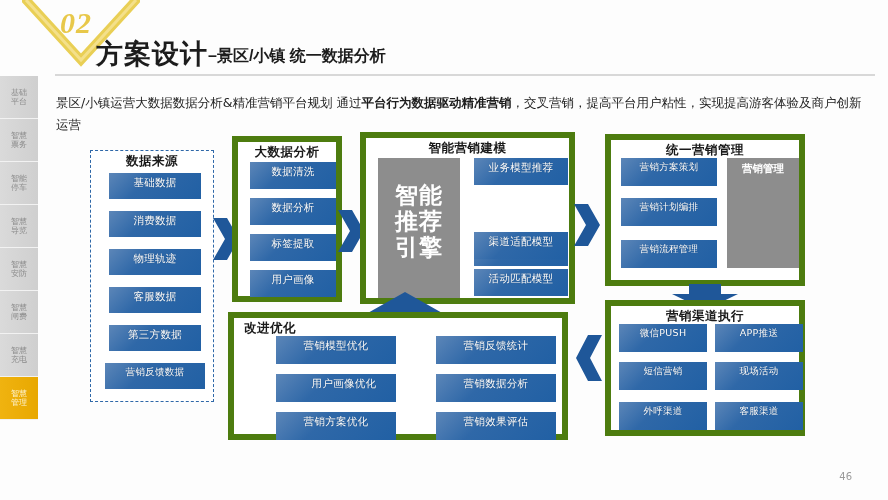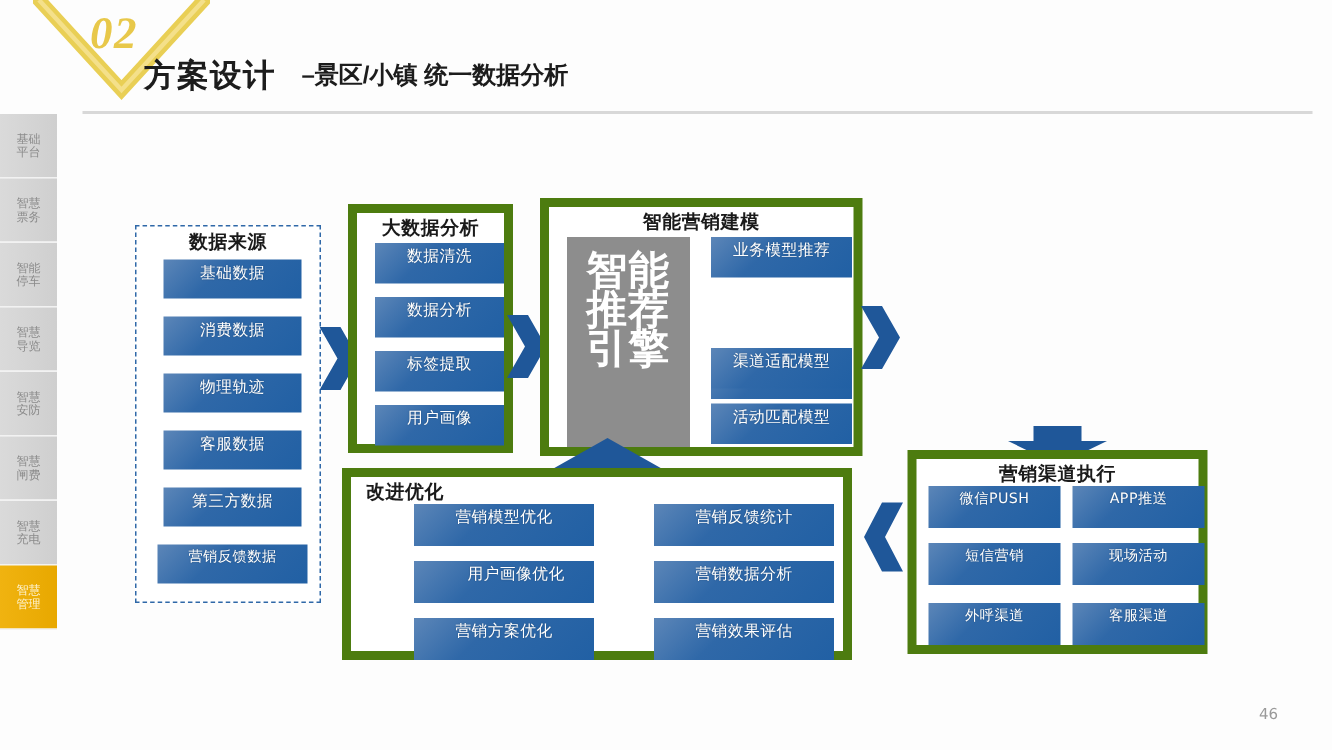--- a/index.html
+++ b/index.html
@@ -18,25 +18,25 @@
   #badge-wrap { position:absolute; left:22px; top:-2px; width:118px; height:76px; }
   #chevron { position:absolute; left:0; top:0; width:118px; height:72px; }
   #badge-num {
     position:absolute; left:38px; top:8px;
     font-size:30px; font-weight:bold; font-style:italic;
     color:#e8c84a; letter-spacing:1px;
     font-family:"Liberation Serif", serif;
   }
   #title-row { position:absolute; left:96px; top:36px; white-space:nowrap; }
   #title-main {
-    font-size:21px; font-weight:bold; color:#1c1c1c;
+    font-size:27px; font-weight:bold; color:#1c1c1c;
     letter-spacing:1px; font-family:"DejaVu Sans","Liberation Sans",sans-serif;
   }
   #title-sub {
-    font-size:16px; font-weight:bold; color:#1c1c1c; margin-left:17px;
+    font-size:16px; font-weight:bold; color:#1c1c1c; margin-left:0;
     vertical-align:2px;
   }
   #title-rule {
     position:absolute; left:55px; top:74px; width:820px; height:2px;
     background:#d8d8d8;
   }
 
   
   #sidebar { position:absolute; left:0; top:76px; width:38px; height:350px; }
   .side-item {
@@ -90,23 +90,23 @@
   .gchip {
     position:absolute; background:#8d8d8d; color:#ffffff;
     font-weight:bold; display:flex; align-items:flex-start;
     justify-content:center; padding-top:4px;
     font-size:10.5px; font-family:"DejaVu Sans","Liberation Sans",sans-serif;
   }
   #engine-box {
     position:absolute;
     background:#8d8d8d;
     color:#ffffff; font-weight:bold;
-    font-size:27px; line-height:26px; letter-spacing:1px;
+    font-size:23px; line-height:26px; letter-spacing:1px;
     display:flex; align-items:flex-start; justify-content:center;
-    padding:10px 6px 0 6px; text-align:center;
+    padding:24px 6px 0 6px; text-align:center;
     font-family:"DejaVu Sans","Liberation Sans",sans-serif;
   }
 
   
   #src-panel {
     border:1.5px dashed #2f68a8;
     background:#ffffff;
   }
   .solid-panel { border:6px solid #4d7c0f; background:#ffffff; }
 
@@ -183,20 +183,23 @@
         </div>
     </div>
     <div class="side-item active">
       <div>
           <span>智慧</span>
           <span>管理</span>
         </div>
     </div>
   </div>
 
+  <div id="intro">
+    <span>景区/小镇运营大数据数据分析&amp;精准营销平台规划 通过</span><b>平台行为数据驱动精准营销</b><span>，交叉营销，提高平台用户粘性，实现提高游客体验及商户创新运营</span>
+  </div>
 
   <div id="src-panel" class="panel" style="left:90px; top:150px; width:124px; height:252px;">
     <div class="panel-title">数据来源</div>
     <div class="chip" style="left:18px; top:22px;  width:92px; height:26px;">基础数据</div>
     <div class="chip" style="left:18px; top:60px;  width:92px; height:26px;">消费数据</div>
     <div class="chip" style="left:18px; top:98px;  width:92px; height:26px;">物理轨迹</div>
     <div class="chip" style="left:18px; top:136px; width:92px; height:26px;">客服数据</div>
     <div class="chip" style="left:18px; top:174px; width:92px; height:26px;">第三方数据</div>
     <div class="chip small" style="left:14px; top:212px; width:100px; height:26px;">营销反馈数据</div>
   </div>
@@ -227,20 +230,27 @@
   </div>
 
   <svg class="arrow" style="left:366px; top:292px; width:78px; height:30px;" viewBox="0 0 78 30">
     <polygon points="39,0 78,22 56,22 56,30 22,30 22,22 0,22" fill="#1f5799"></polygon>
   </svg>
 
   <svg class="arrow" style="left:574px; top:200px; width:26px; height:50px;" viewBox="0 0 26 50">
     <polygon points="0,4 14,4 26,25 14,46 0,46 12,25" fill="#1f5799"></polygon>
   </svg>
 
+  <div class="panel solid-panel" style="left:605px; top:134px; width:200px; height:152px;">
+    <div class="panel-title">统一营销管理</div>
+    <div class="chip small" style="left:10px; top:18px; width:96px; height:28px;">营销方案策划</div>
+    <div class="chip small" style="left:10px; top:58px; width:96px; height:28px;">营销计划编排</div>
+    <div class="chip small" style="left:10px; top:100px; width:96px; height:28px;">营销流程管理</div>
+    <div class="gchip small" style="left:116px; top:18px; width:72px; height:110px;">营销管理</div>
+  </div>
 
   <svg class="arrow" style="left:672px; top:284px; width:66px; height:26px;" viewBox="0 0 66 26">
     <polygon points="17,0 49,0 49,10 66,10 33,26 0,10 17,10" fill="#1f5799"></polygon>
   </svg>
 
   <div class="panel solid-panel" style="left:605px; top:300px; width:200px; height:136px;padding-left:28px;">
     <div class="panel-title">营销渠道执行</div>
     <div class="chip small" style="left:8px;  top:18px; width:88px; height:28px;">微信PUSH</div>
     <div class="chip small" style="left:8px;  top:56px; width:88px; height:28px;">短信营销</div>
     <div class="chip small" style="left:8px;  top:96px; width:88px; height:28px;">外呼渠道</div>

